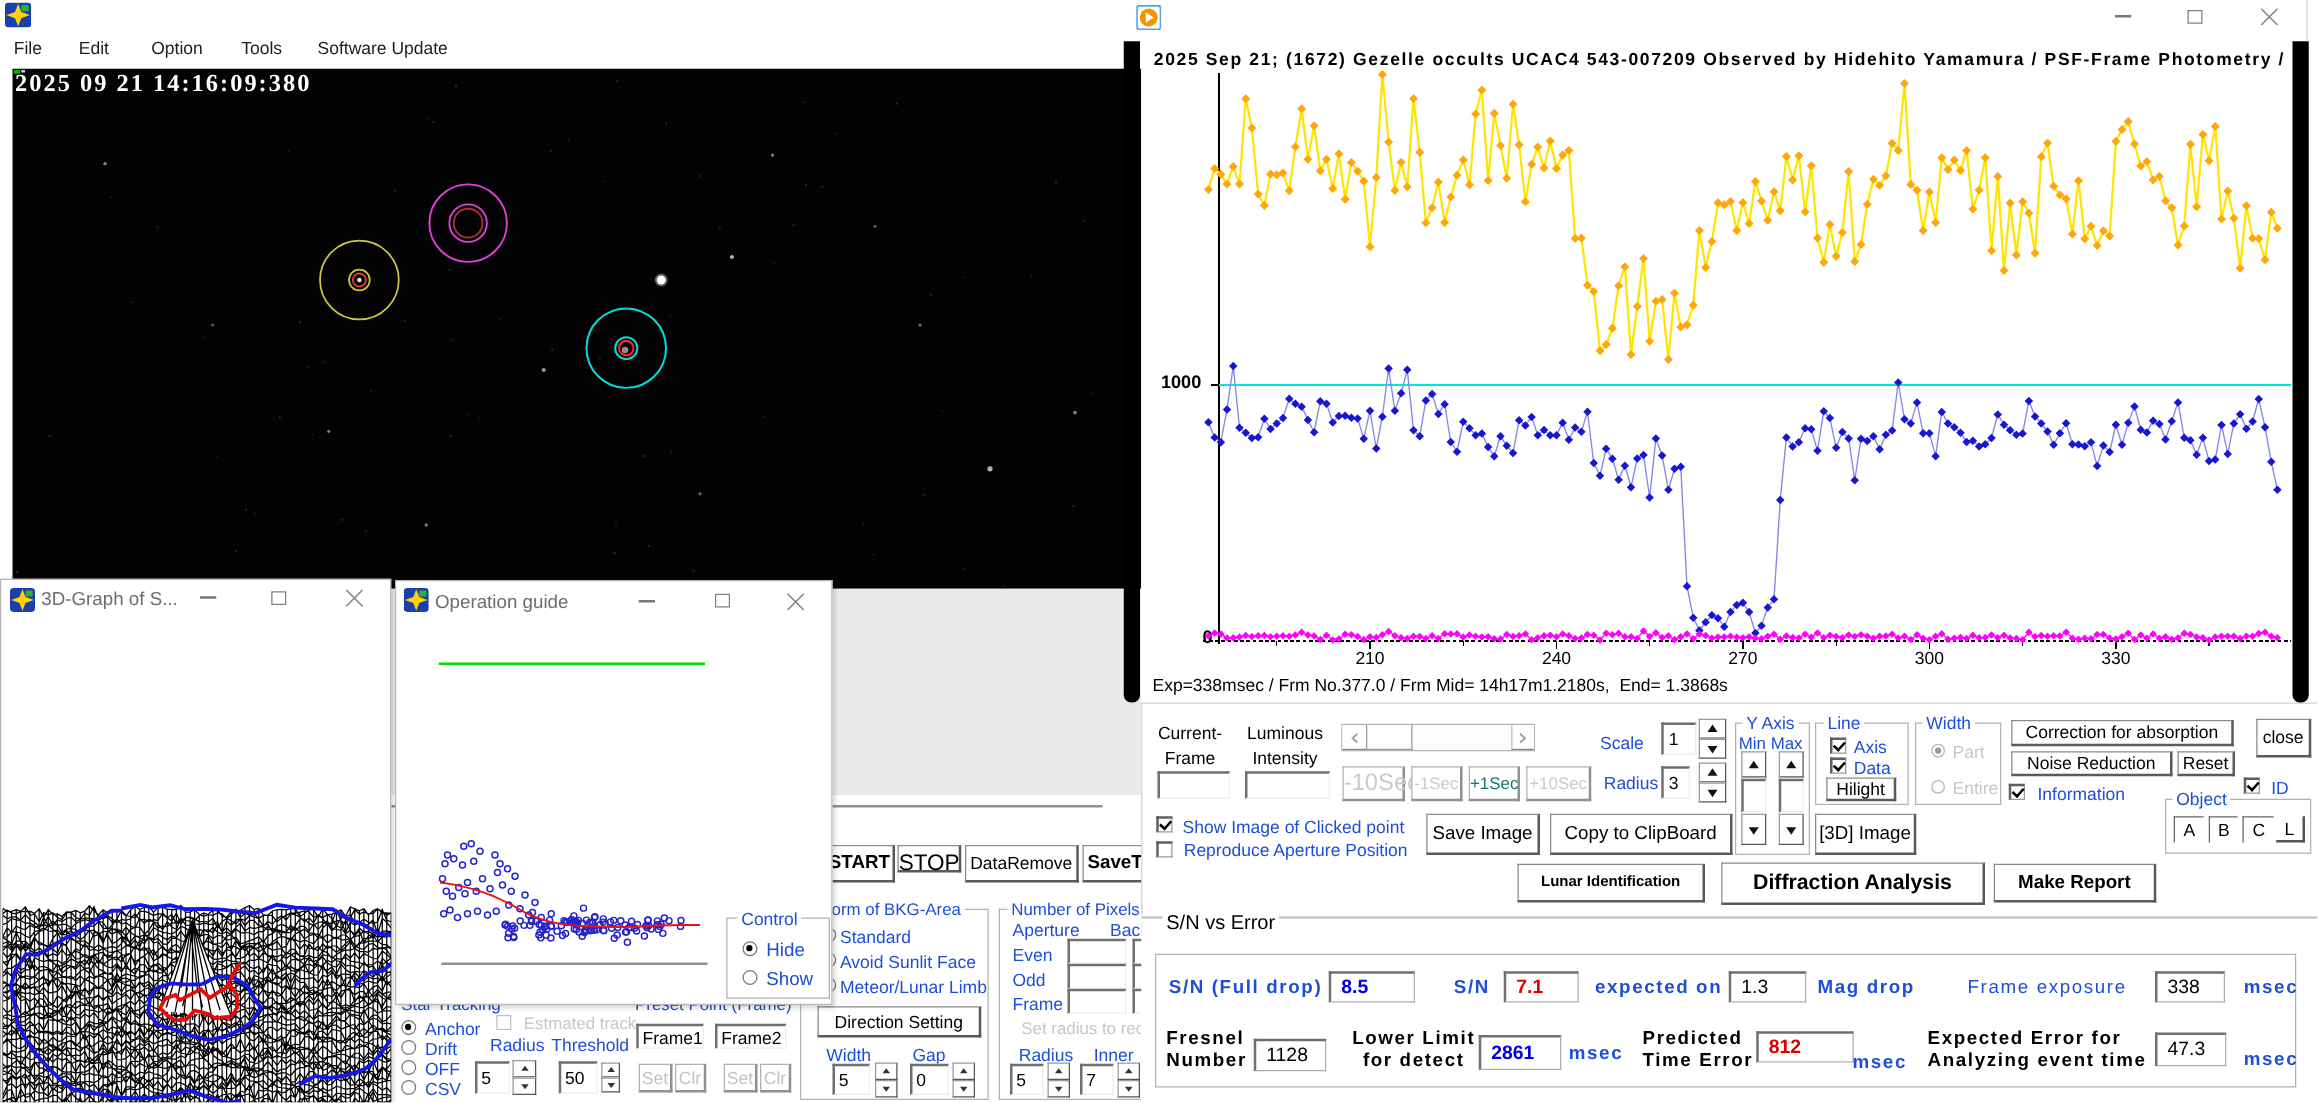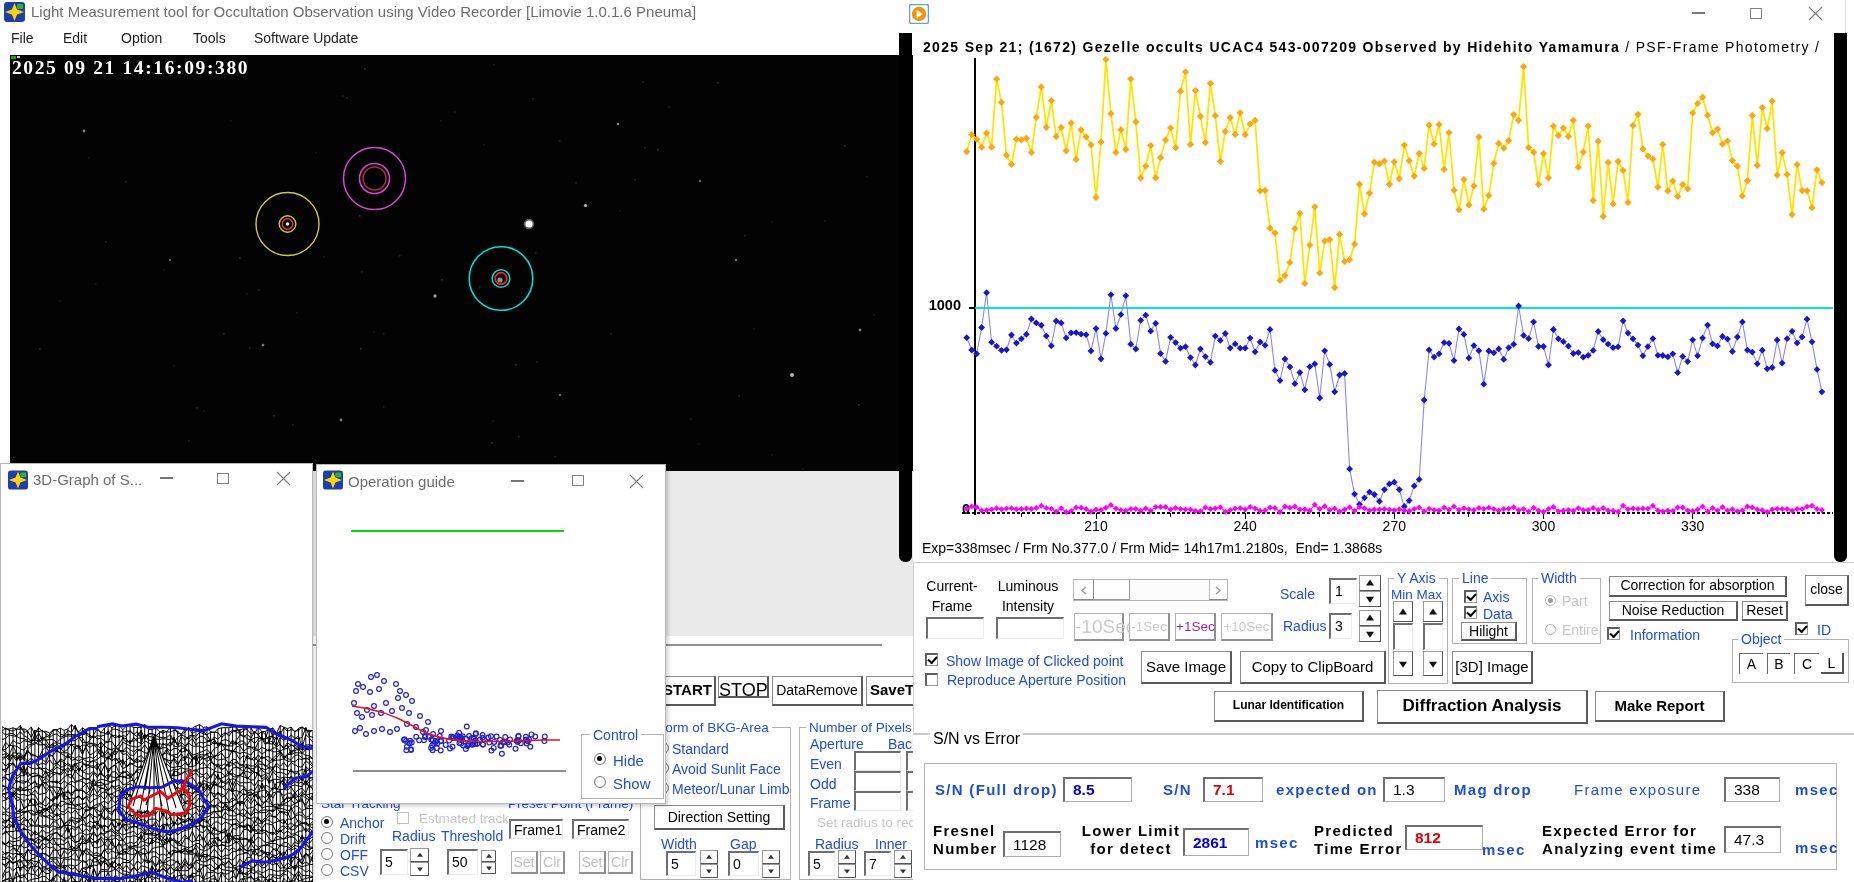--- a/index.html
+++ b/index.html
@@ -27,21 +27,20 @@
 </style></head>
 <body>
 
 <div class="abs" style="left:0;top:0;width:913px;height:882px;background:#fff">
 
   <svg class="abs" style="left:4px;top:2px" width="21" height="20" viewBox="0 0 21 20">
     <rect x="0" y="0" width="21" height="20" rx="3" fill="#1b3fae"></rect>
     <path d="M10.5 1 L13 7.5 L20 10 L13 12.5 L10.5 19 L8 12.5 L1 10 L8 7.5 Z" fill="#ffd400"></path>
     <rect x="13" y="2" width="6" height="5" fill="#2bb52b" rx="1"></rect>
   </svg>
-  <div class="wtitle" style="left:31px;top:3px">Light Measurement tool for Occultation Observation using Video Recorder [Limovie 1.0.1.6 Pneuma]</div>
 
   <div class="lbl" style="left:11px;top:30px;color:#1c1c1c">File</div>
   <div class="lbl" style="left:63px;top:30px;color:#1c1c1c">Edit</div>
   <div class="lbl" style="left:121px;top:30px;color:#1c1c1c">Option</div>
   <div class="lbl" style="left:193px;top:30px;color:#1c1c1c">Tools</div>
   <div class="lbl" style="left:254px;top:30px;color:#1c1c1c">Software Update</div>
 
   <div class="abs" style="left:10px;top:55px;width:903px;height:416px;background:#030303"></div>
   <svg style="position:absolute;left:10px;top:55px;width:903px;height:416px" viewBox="10 55 903 416">
 <rect x="88" y="157" width="1.6" height="1.6" fill="rgb(25,25,25)"></rect>
@@ -233,21 +232,21 @@
   <rect x="0.5" y="0.5" width="19" height="19" rx="2" fill="#fff" stroke="#57a8dd" stroke-width="1.6"></rect>
   <circle cx="10" cy="10" r="7.2" fill="#f59300"></circle>
   <path d="M7.6 5.8 L14 10 L7.6 14.2 Z" fill="#fff"></path>
 </svg>
 <div class="abs" style="left:1692px;top:12px;width:13px;height:1.6px;background:#777;z-index:4"></div>
 <div class="abs" style="left:1750px;top:8px;width:12px;height:11px;border:1.4px solid #808080;z-index:4"></div>
 <svg class="abs" style="left:1808px;top:6px;z-index:4" width="15" height="15" viewBox="0 0 15 15">
     <path d="M1 1 L14 14 M14 1 L1 14" stroke="#808080" stroke-width="1.2"></path>
   </svg>
 
-<div class="abs" style="left:923px;top:39px;font-size:14px;font-weight:bold;white-space:nowrap;z-index:2;letter-spacing:1.32px">2025 Sep 21; (1672) Gezelle occults UCAC4 543-007209 Observed by Hidehito Yamamura<span style="font-weight:normal"> / PSF-Frame Photometry /</span></div>
+<div class="abs" style="left:923px;top:39px;font-size:14px;font-weight:bold;white-space:nowrap;z-index:2;letter-spacing:1.32px">2025 Sep 21; (1672) Gezelle occults UCAC4 543-007209 Observed by Hidehito Yamamura<span style="font-weight:bold"> / PSF-Frame Photometry /</span></div>
 <svg id="plot" style="position:absolute;left:899px;top:30px;width:955px;height:532px" viewBox="899 30 955 532" shape-rendering="crispEdges">
 <line x1="975" y1="58" x2="975" y2="515" stroke="#000" stroke-width="1.3"></line>
 <line x1="969" y1="308" x2="975" y2="308" stroke="#000" stroke-width="1.3"></line>
 <line x1="962" y1="513" x2="1833" y2="513" stroke="#000" stroke-width="1.3" stroke-dasharray="3 2"></line>
 <line x1="1021.4" y1="513" x2="1021.4" y2="517" stroke="#000" stroke-width="1"></line>
     <line x1="1096.0" y1="513" x2="1096.0" y2="519" stroke="#000" stroke-width="1"></line>
     <line x1="1170.6" y1="513" x2="1170.6" y2="517" stroke="#000" stroke-width="1"></line>
     <line x1="1245.2" y1="513" x2="1245.2" y2="519" stroke="#000" stroke-width="1"></line>
     <line x1="1319.7" y1="513" x2="1319.7" y2="517" stroke="#000" stroke-width="1"></line>
     <line x1="1394.3" y1="513" x2="1394.3" y2="519" stroke="#000" stroke-width="1"></line>
@@ -288,21 +287,21 @@
       <path d="M6 1 L2 4.5 L6 8" fill="none" stroke="#9a9a9a" stroke-width="1.4"></path>
     </svg>
   <div class="abs" style="left:20px;top:0;width:36px;height:20px;background:#fff;border-right:1.5px solid #999;border-bottom:1.5px solid #999"></div>
   <div class="abs" style="right:0;top:0;width:18px;height:20px;background:#fff;border-left:1px solid #bbb;border-bottom:1.5px solid #888"></div>
   <svg class="abs" style="right:5px;top:6px" width="8" height="9" viewBox="0 0 8 9">
       <path d="M2 1 L6 4.5 L2 8" fill="none" stroke="#9a9a9a" stroke-width="1.4"></path>
     </svg>
 </div>
 <div class="btn dis dlbl" style="left:1074px;top:613px;width:50px;height:28px;font-size:19px;line-height:25px;color:#cacaca">-10Sec</div>
 <div class="btn dis dlbl" style="left:1129px;top:613px;width:41px;height:28px;font-size:13.5px;line-height:25px;color:#cacaca">-1Sec</div>
-<div class="btn dis dlbl" style="left:1175px;top:613px;width:41px;height:28px;font-size:13.5px;line-height:25px;color:#a21caf">+1Sec</div>
+<div class="btn dis dlbl" style="left:1175px;top:613px;width:41px;height:28px;font-size:13.5px;line-height:25px;color:#0f766e">+1Sec</div>
 <div class="btn dis dlbl" style="left:1221px;top:613px;width:52px;height:28px;font-size:13.5px;line-height:25px;color:#cacaca">+10Sec</div>
 <div class="lbl" style="left:1280px;top:586px">Scale</div>
 <div class="ebox" style="left:1329px;top:578px;width:28px;height:26px;font-size:14px;padding:3px 0 0 4px">1</div>
 <div class="spb up" style="left:1359px;top:575px;width:22px;height:16px"></div>
 <div class="spb dn" style="left:1359px;top:591px;width:22px;height:16px"></div>
 <div class="lbl" style="left:1283px;top:618px">Radius</div>
 <div class="ebox" style="left:1329px;top:613px;width:23px;height:26px;font-size:14px;padding:3px 0 0 4px">3</div>
 <div class="spb up" style="left:1359px;top:610px;width:22px;height:16px"></div>
 <div class="spb dn" style="left:1359px;top:626px;width:22px;height:16px"></div>
 

